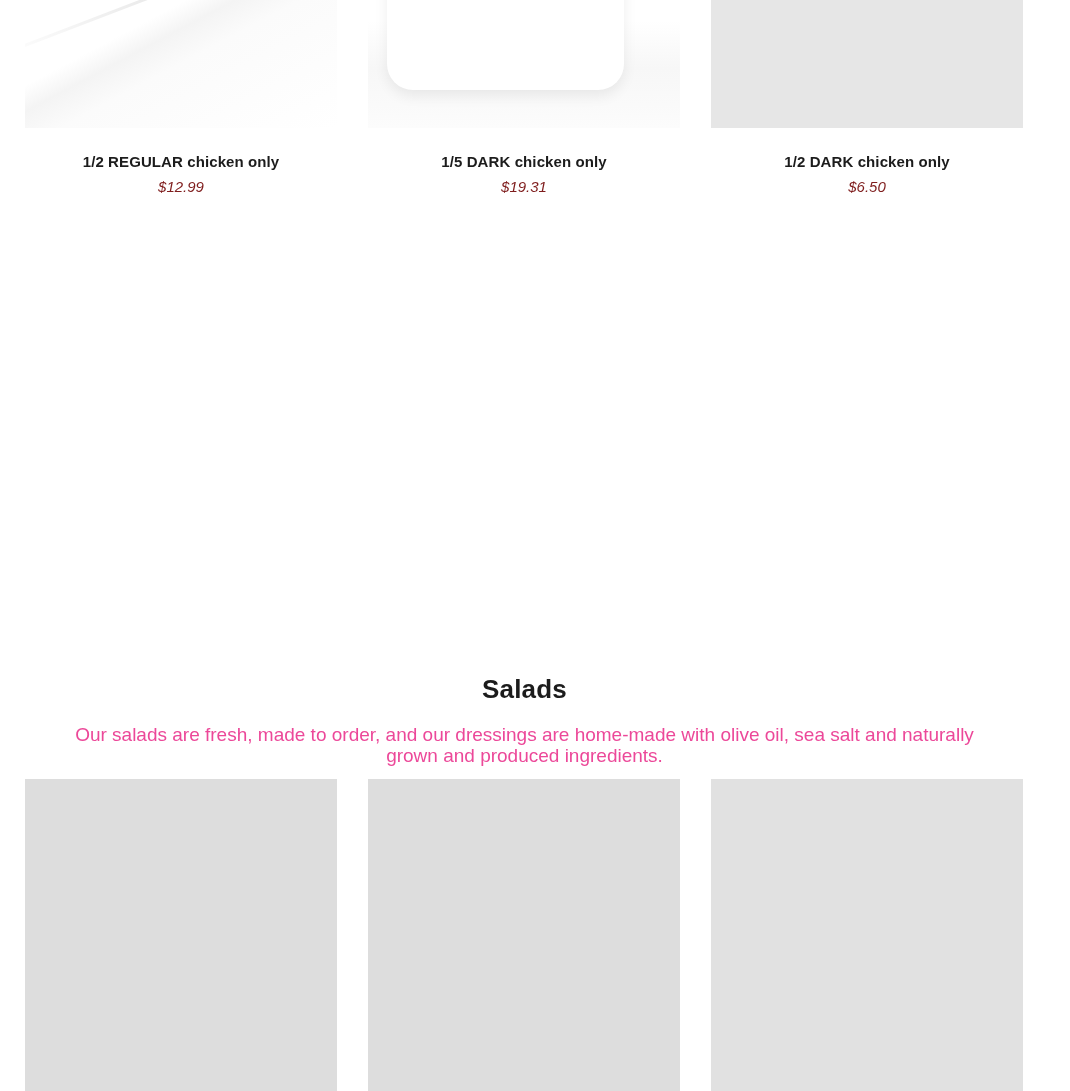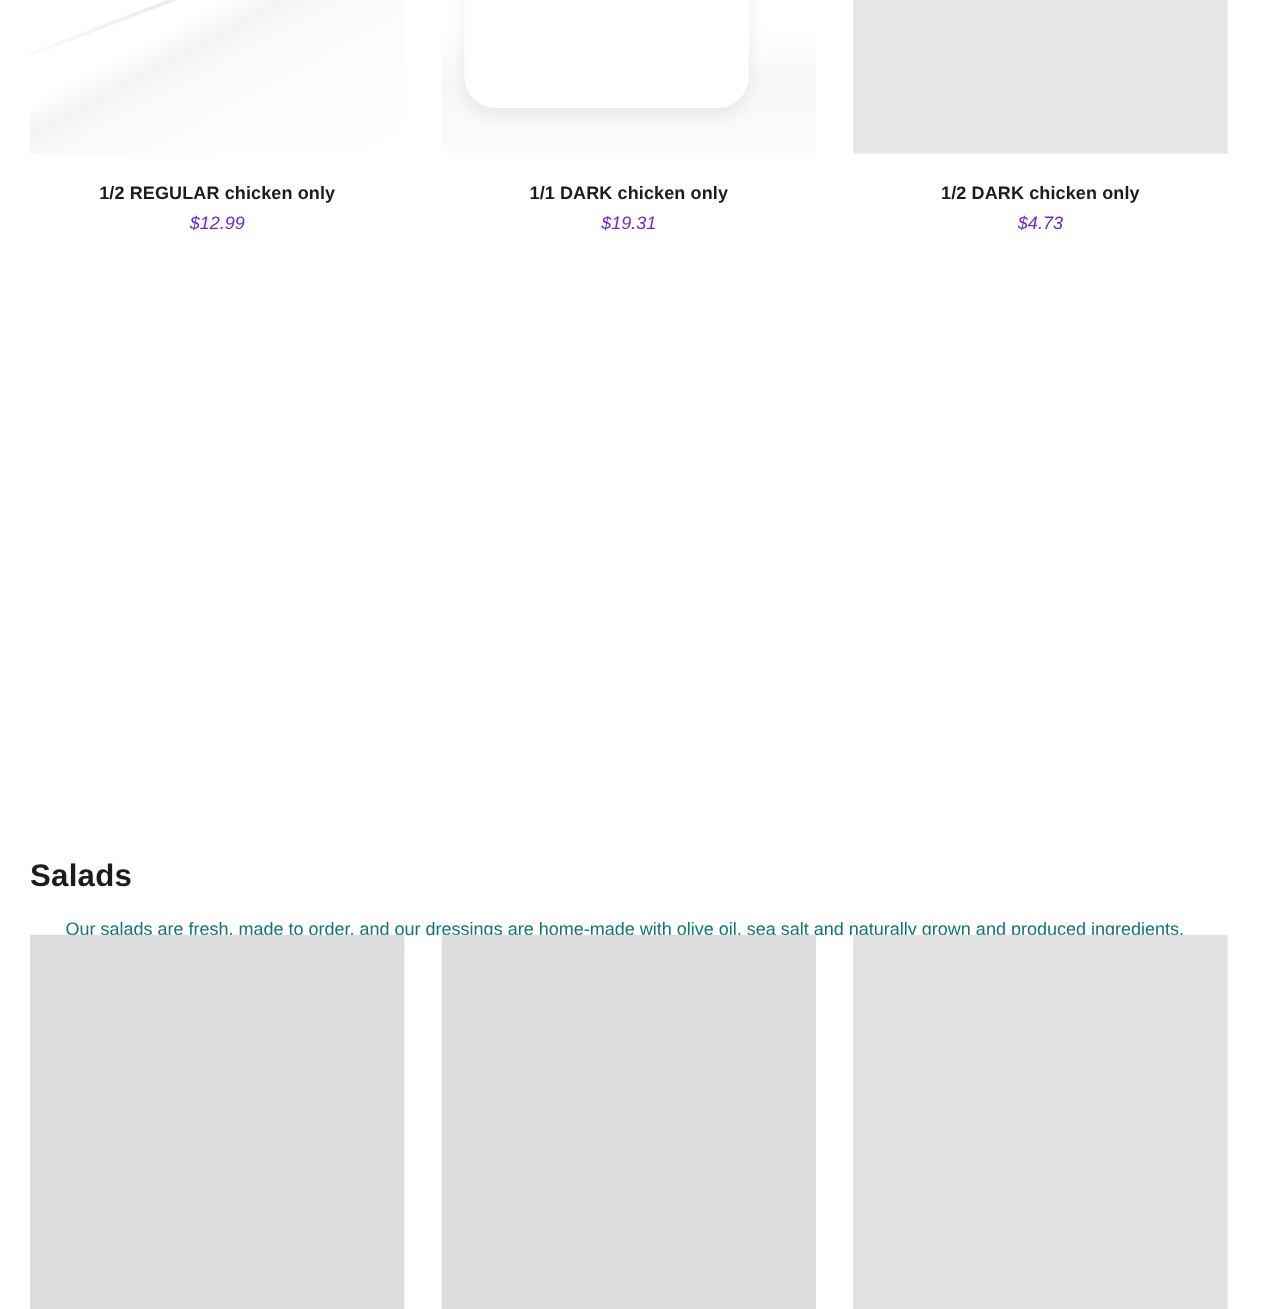--- a/index.html
+++ b/index.html
@@ -96,46 +96,47 @@
     color: #1c1c1c;
     line-height: 20px;
     text-align: right;
     letter-spacing: 0.1px;
   }
 
   .product-price {
     margin-top: 5px;
     font-size: 15px;
     font-style: italic;
-    color: #6d28d9;
+    color: #7f1d1d;
     line-height: 20px;
     text-align: center;
   }
 
   
   .section {
     position: absolute;
     left: 25px;
-    top: 712px;
+    top: 672px;
     width: 999px;
+    text-align: center;
   }
 
   .section-title {
     font-size: 26px;
     font-weight: bold;
     color: #1c1c1c;
     line-height: 34px;
     letter-spacing: 0.2px;
   }
 
   .section-desc {
     margin: 18px auto 0;
     width: 940px;
-    font-size: 15px;
-    color: #0f766e;
+    font-size: 19px;
+    color: #ec4899;
     line-height: 21px;
   }
 
   .grid-salads {
     top: 779px;
   }
 
   .salad-media {
     width: 312px;
     height: 312px;
@@ -151,28 +152,28 @@
   <div class="grid grid-chicken">
 
     <div class="product">
       <div class="product-media photo-plate-1"></div>
       <div class="product-title">1/2 REGULAR chicken only</div>
       <div class="product-price">$12.99</div>
     </div>
 
     <div class="product">
       <div class="product-media photo-plate-2"></div>
-      <div class="product-title">1/1 DARK chicken only</div>
+      <div class="product-title">1/5 DARK chicken only</div>
       <div class="product-price">$19.31</div>
     </div>
 
     <div class="product">
       <div class="product-media photo-blank"></div>
       <div class="product-title">1/2 DARK chicken only</div>
-      <div class="product-price">$4.73</div>
+      <div class="product-price">$6.50</div>
     </div>
 
 
   </div>
 
   <div class="section">
     <div class="section-title">Salads</div>
     <div class="section-desc">Our salads are fresh, made to order, and our dressings are home-made with olive oil, sea salt and naturally grown and produced ingredients.</div>
   </div>
 

